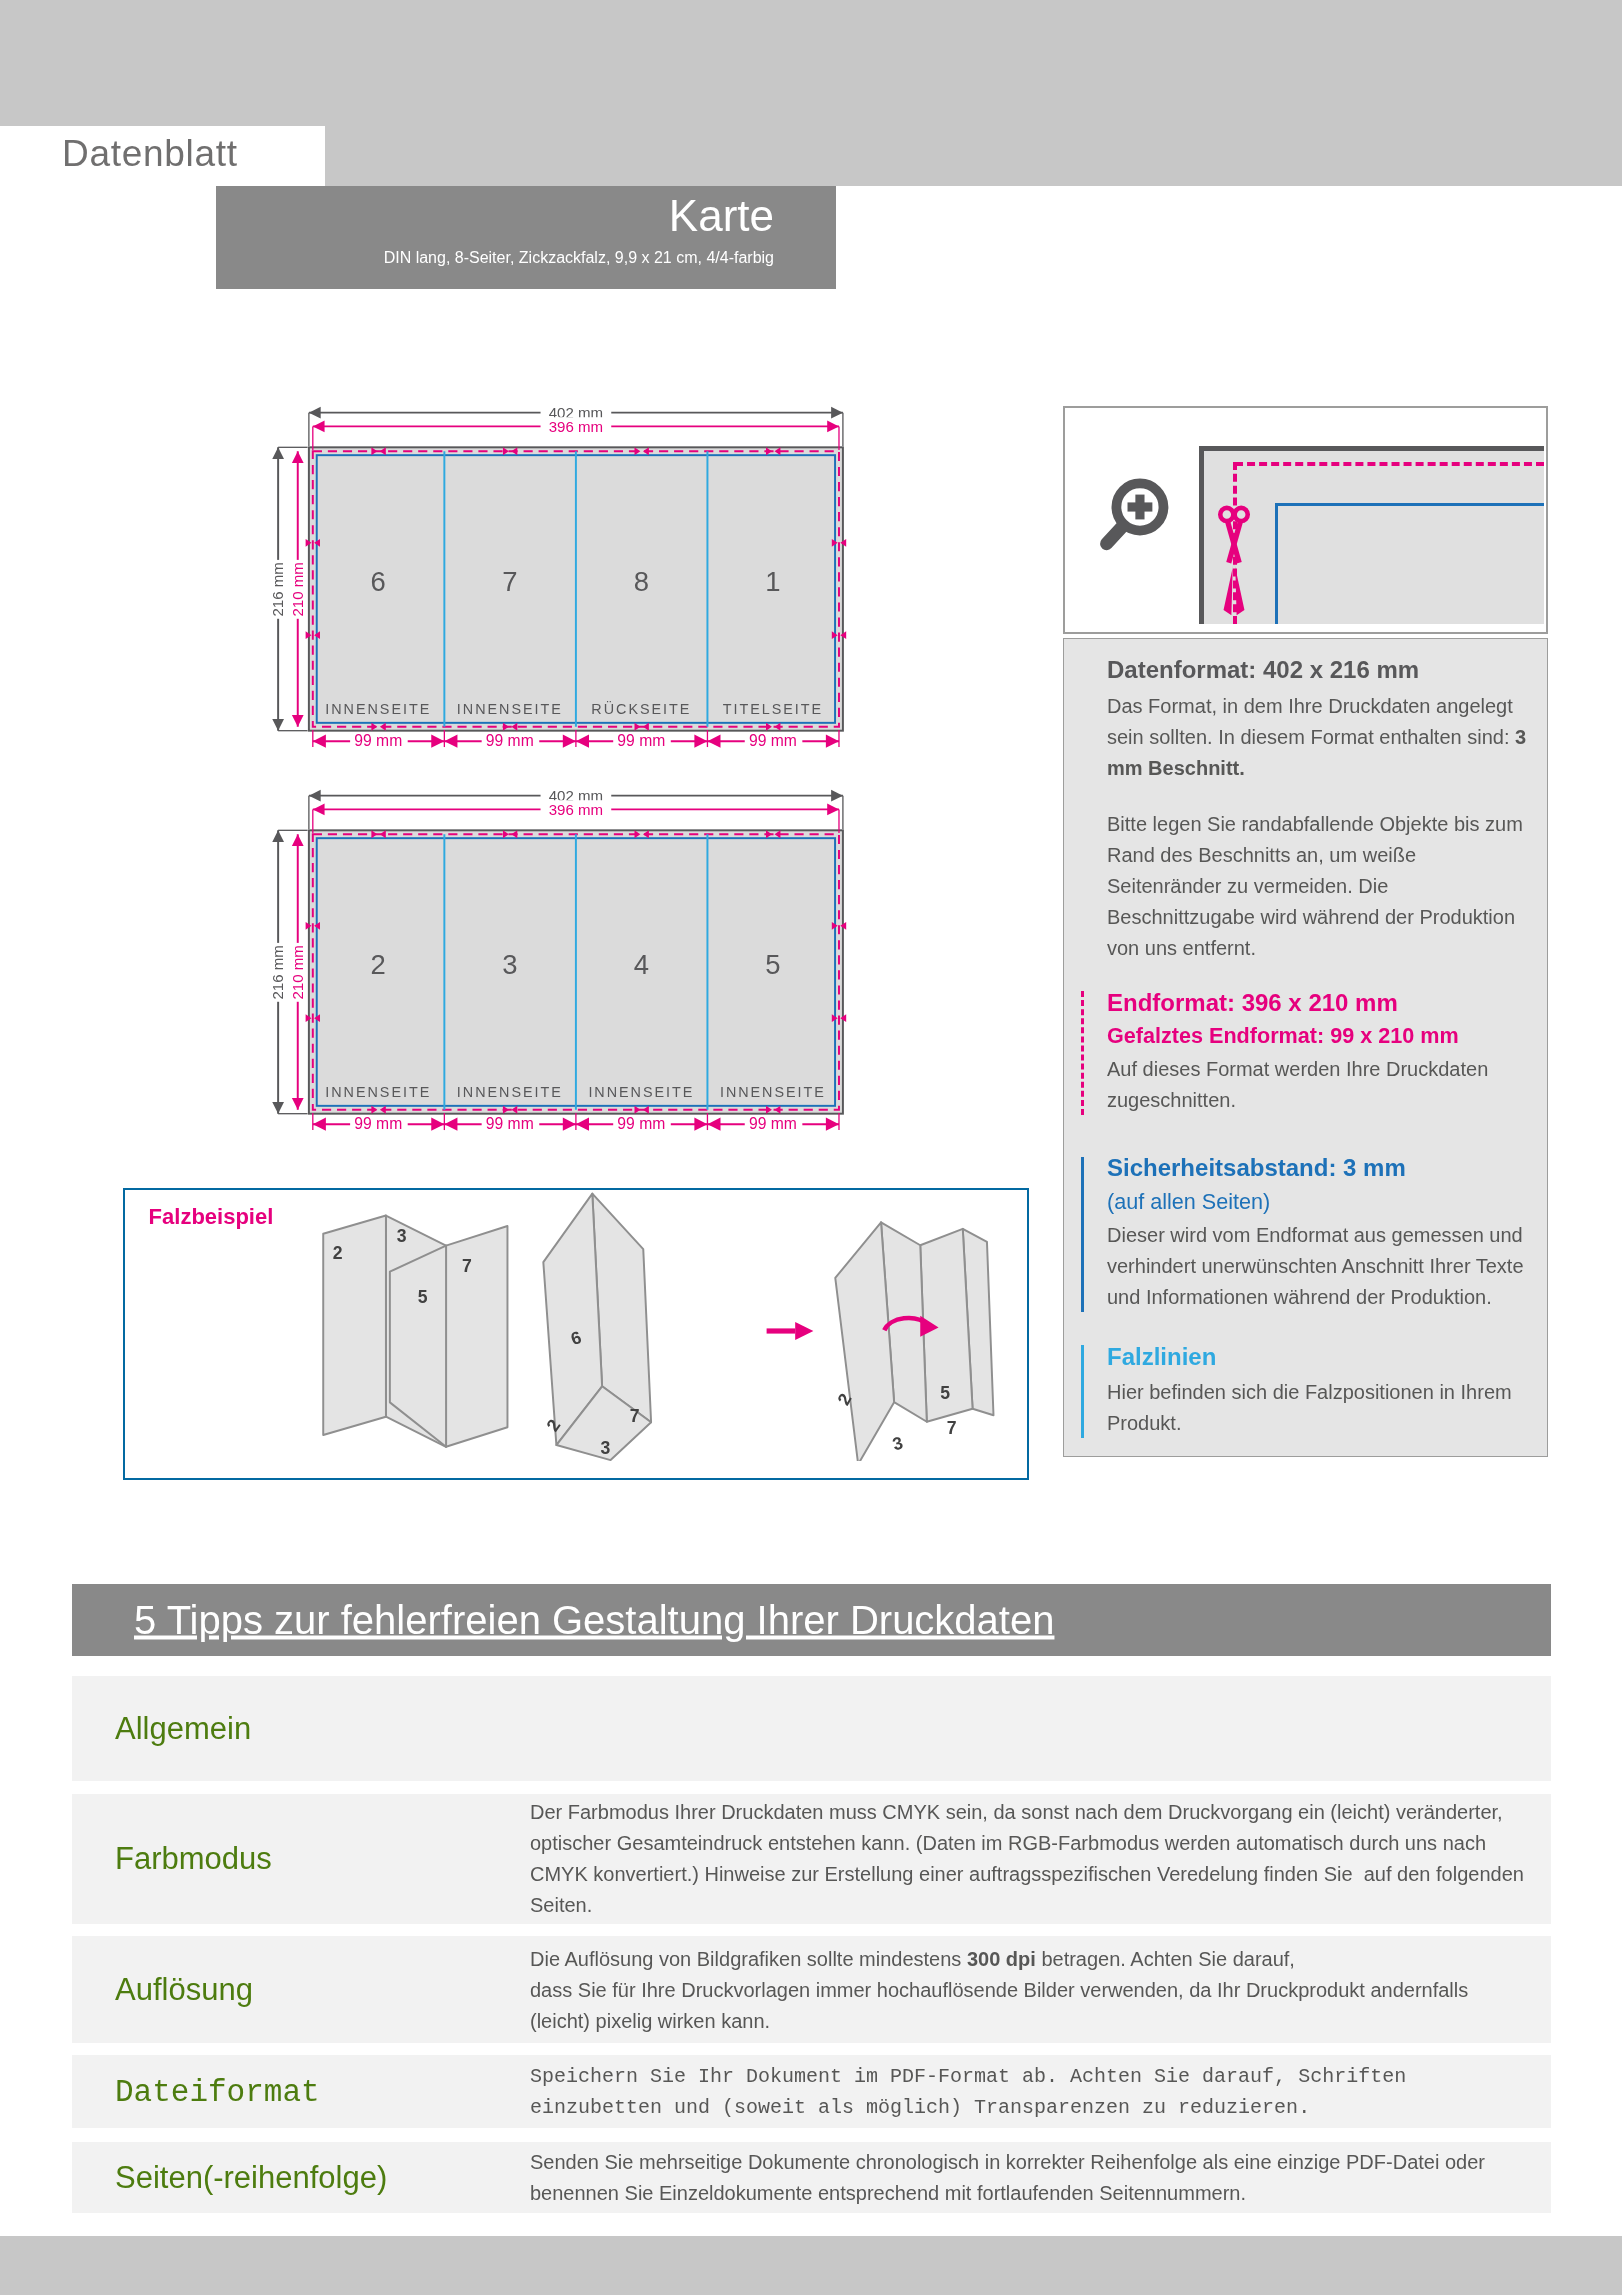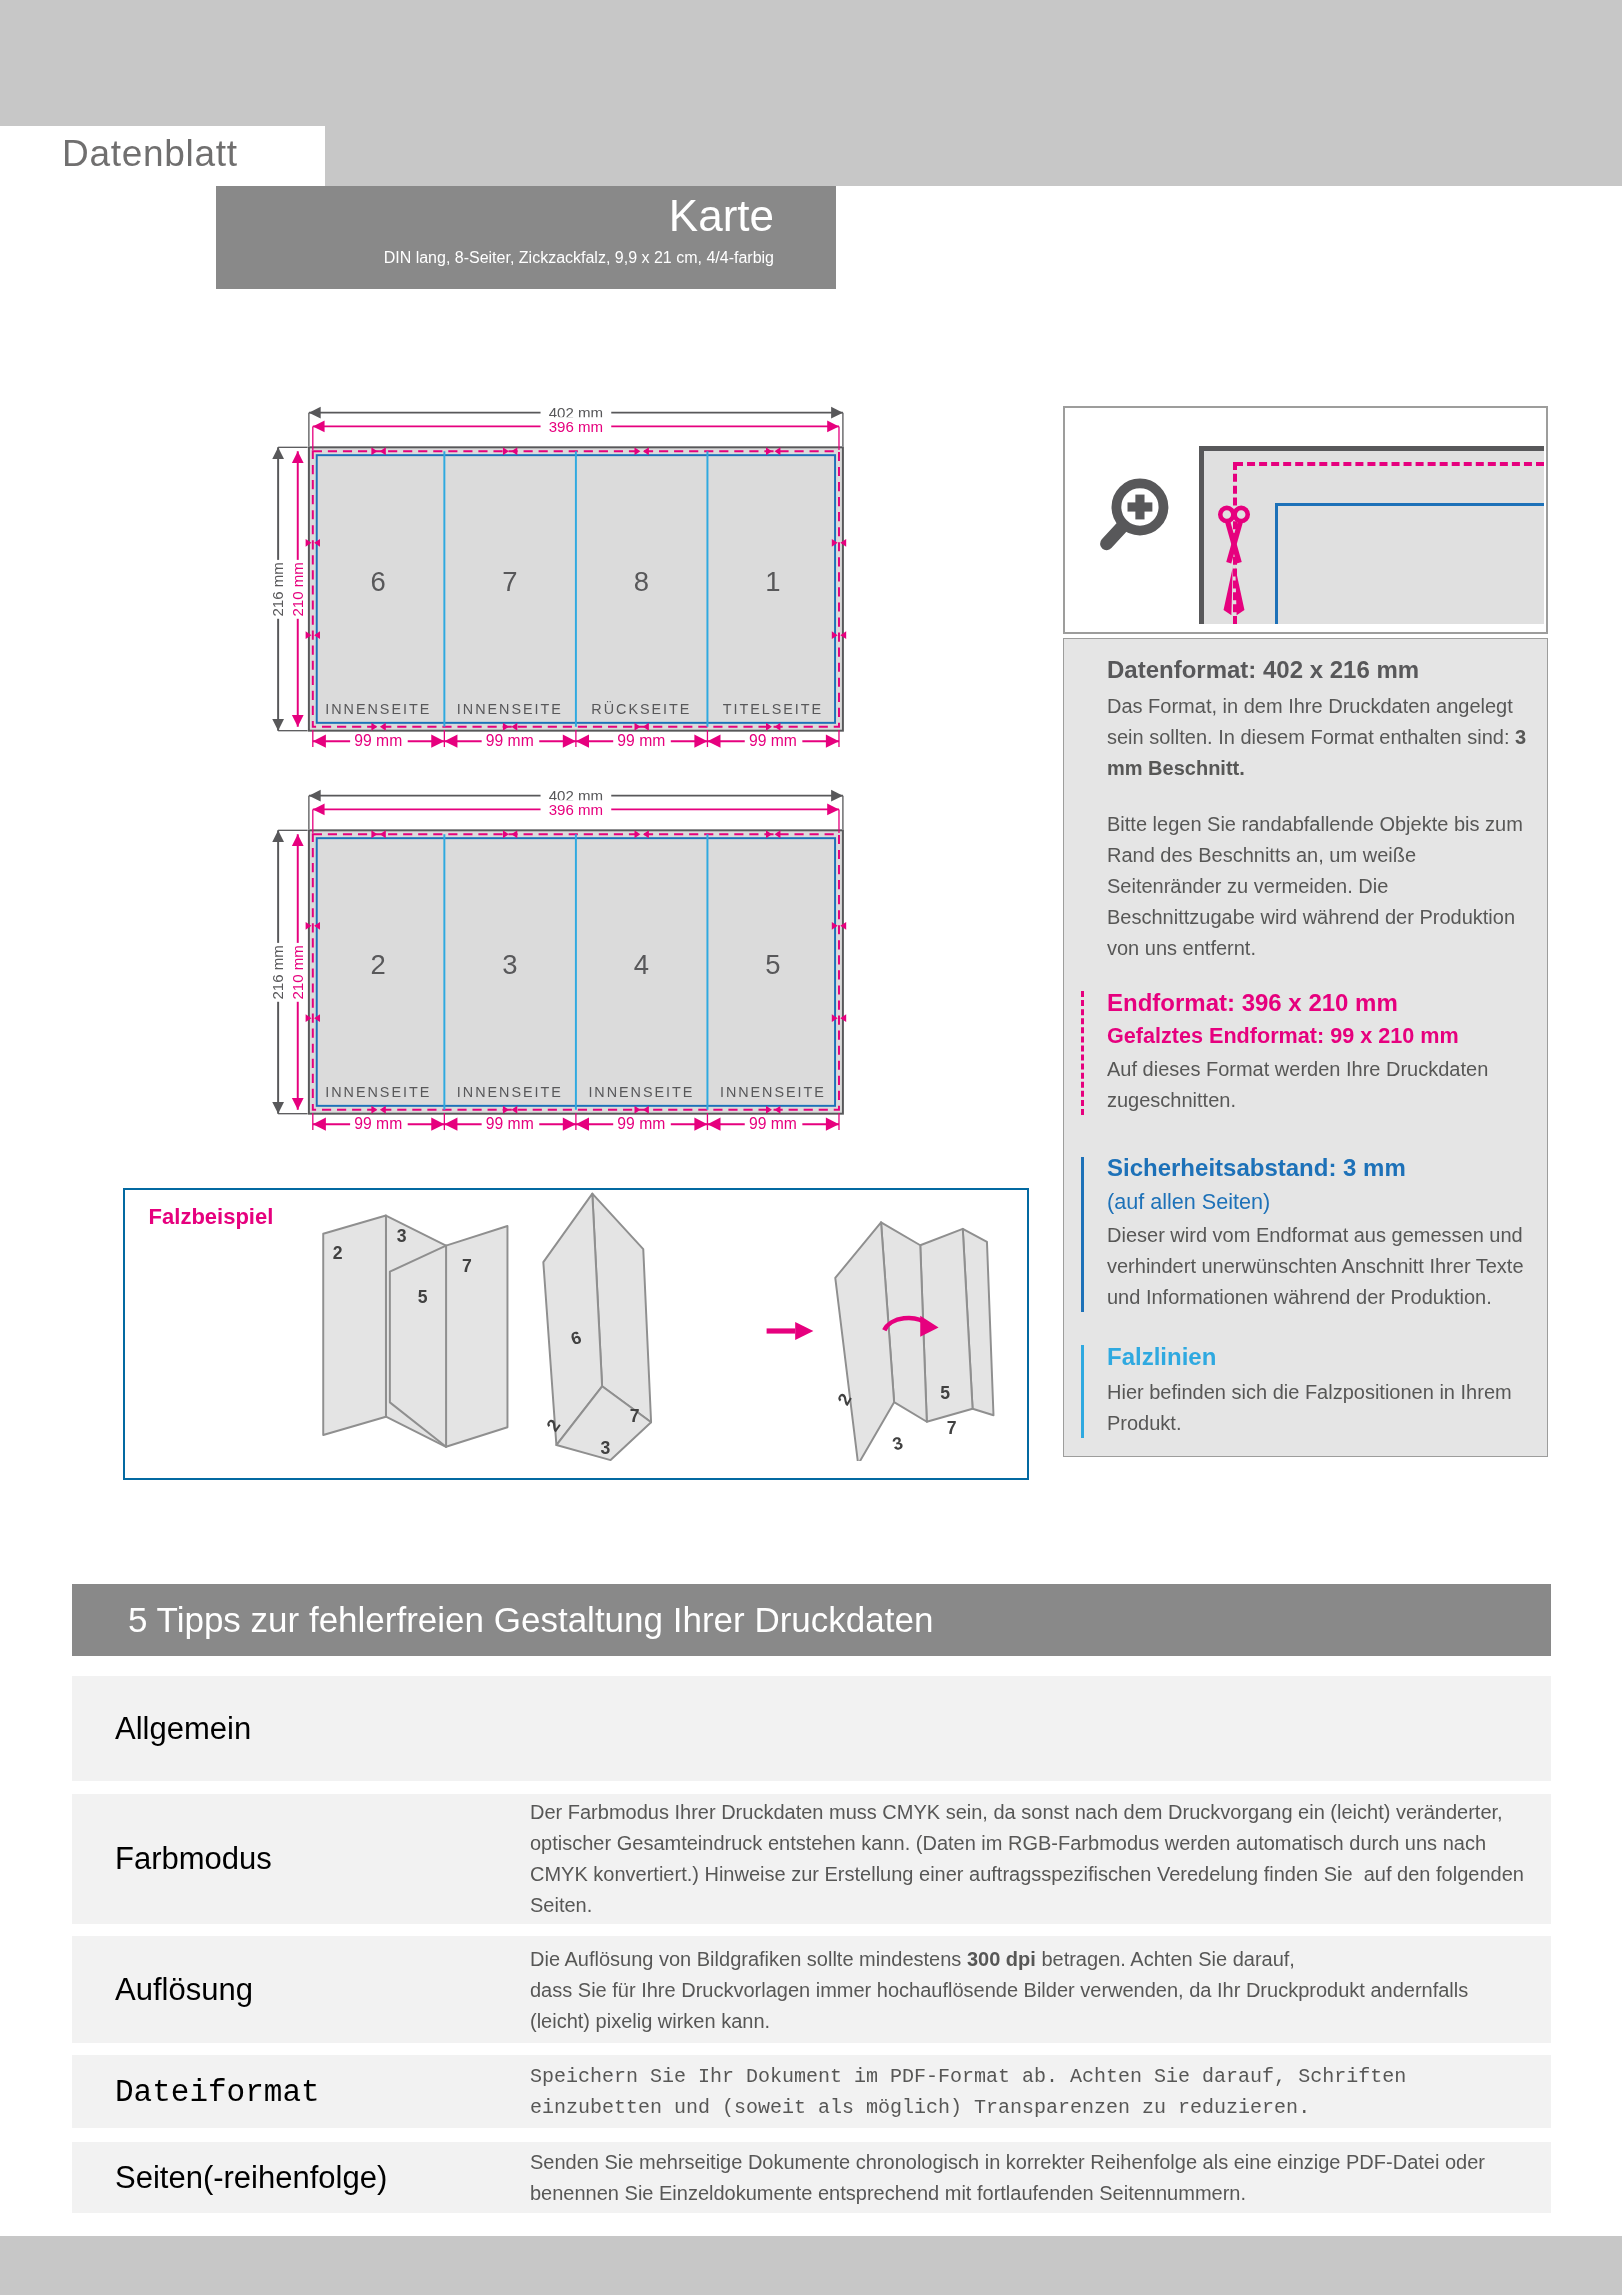--- a/index.html
+++ b/index.html
@@ -46,23 +46,23 @@
   .info-p{font-size:20px;line-height:31px;color:#575756;margin:0;}
   .t-mag{color:#E6007E;} .t-blue{color:#1D71B8;} .t-cyan{color:#2FA9E0;}
   .sub-title{font-size:21.6px;font-weight:bold;margin:0 0 5.2px 0;}
   .accent{position:absolute;left:-26px;top:2.6px;bottom:1.3px;width:0;}
   .accent.dashed{border-left:3.9px dashed #E6007E;}
   .accent.solid-blue{border-left:3.9px solid #1D71B8;}
   .accent.solid-cyan{border-left:3.9px solid #2FA9E0;}
 
   
   #tips-bar{left:72px;top:1584px;width:1479px;height:72px;background:#898989;}
-  #tips-bar span{position:absolute;left:56px;top:50%;transform:translateY(-50%);font-size:35px;color:#fff;}
+  #tips-bar span{position:absolute;left:62px;top:50%;transform:translateY(-50%);font-size:40px;color:#fff;text-decoration:underline;}
   .tip-row{left:72px;width:1479px;background:#F2F2F2;}
-  .tip-label{position:absolute;left:43px;top:50%;transform:translateY(-50%);font-size:31px;color:#000000;}
+  .tip-label{position:absolute;left:43px;top:50%;transform:translateY(-50%);font-size:31px;color:#4d7c0f;}
   .tip-text{position:absolute;left:458px;right:26px;top:50%;transform:translateY(-50%);
         font-size:20px;line-height:31px;color:#575756;white-space:pre-wrap;}
   #row-allgemein{top:1676px;height:105px;}
   #row-farbmodus{top:1794px;height:130px;}
   #row-aufloesung{top:1936px;height:107px;}
   #row-dateiformat{top:2055px;height:73px;font-family:Liberation Mono, monospace;}
   #row-seiten{top:2142px;height:71px;}
   #bottom-band{left:0;top:2236px;width:1623px;height:60px;background:#C7C7C7;}
 </style>
 </head>

